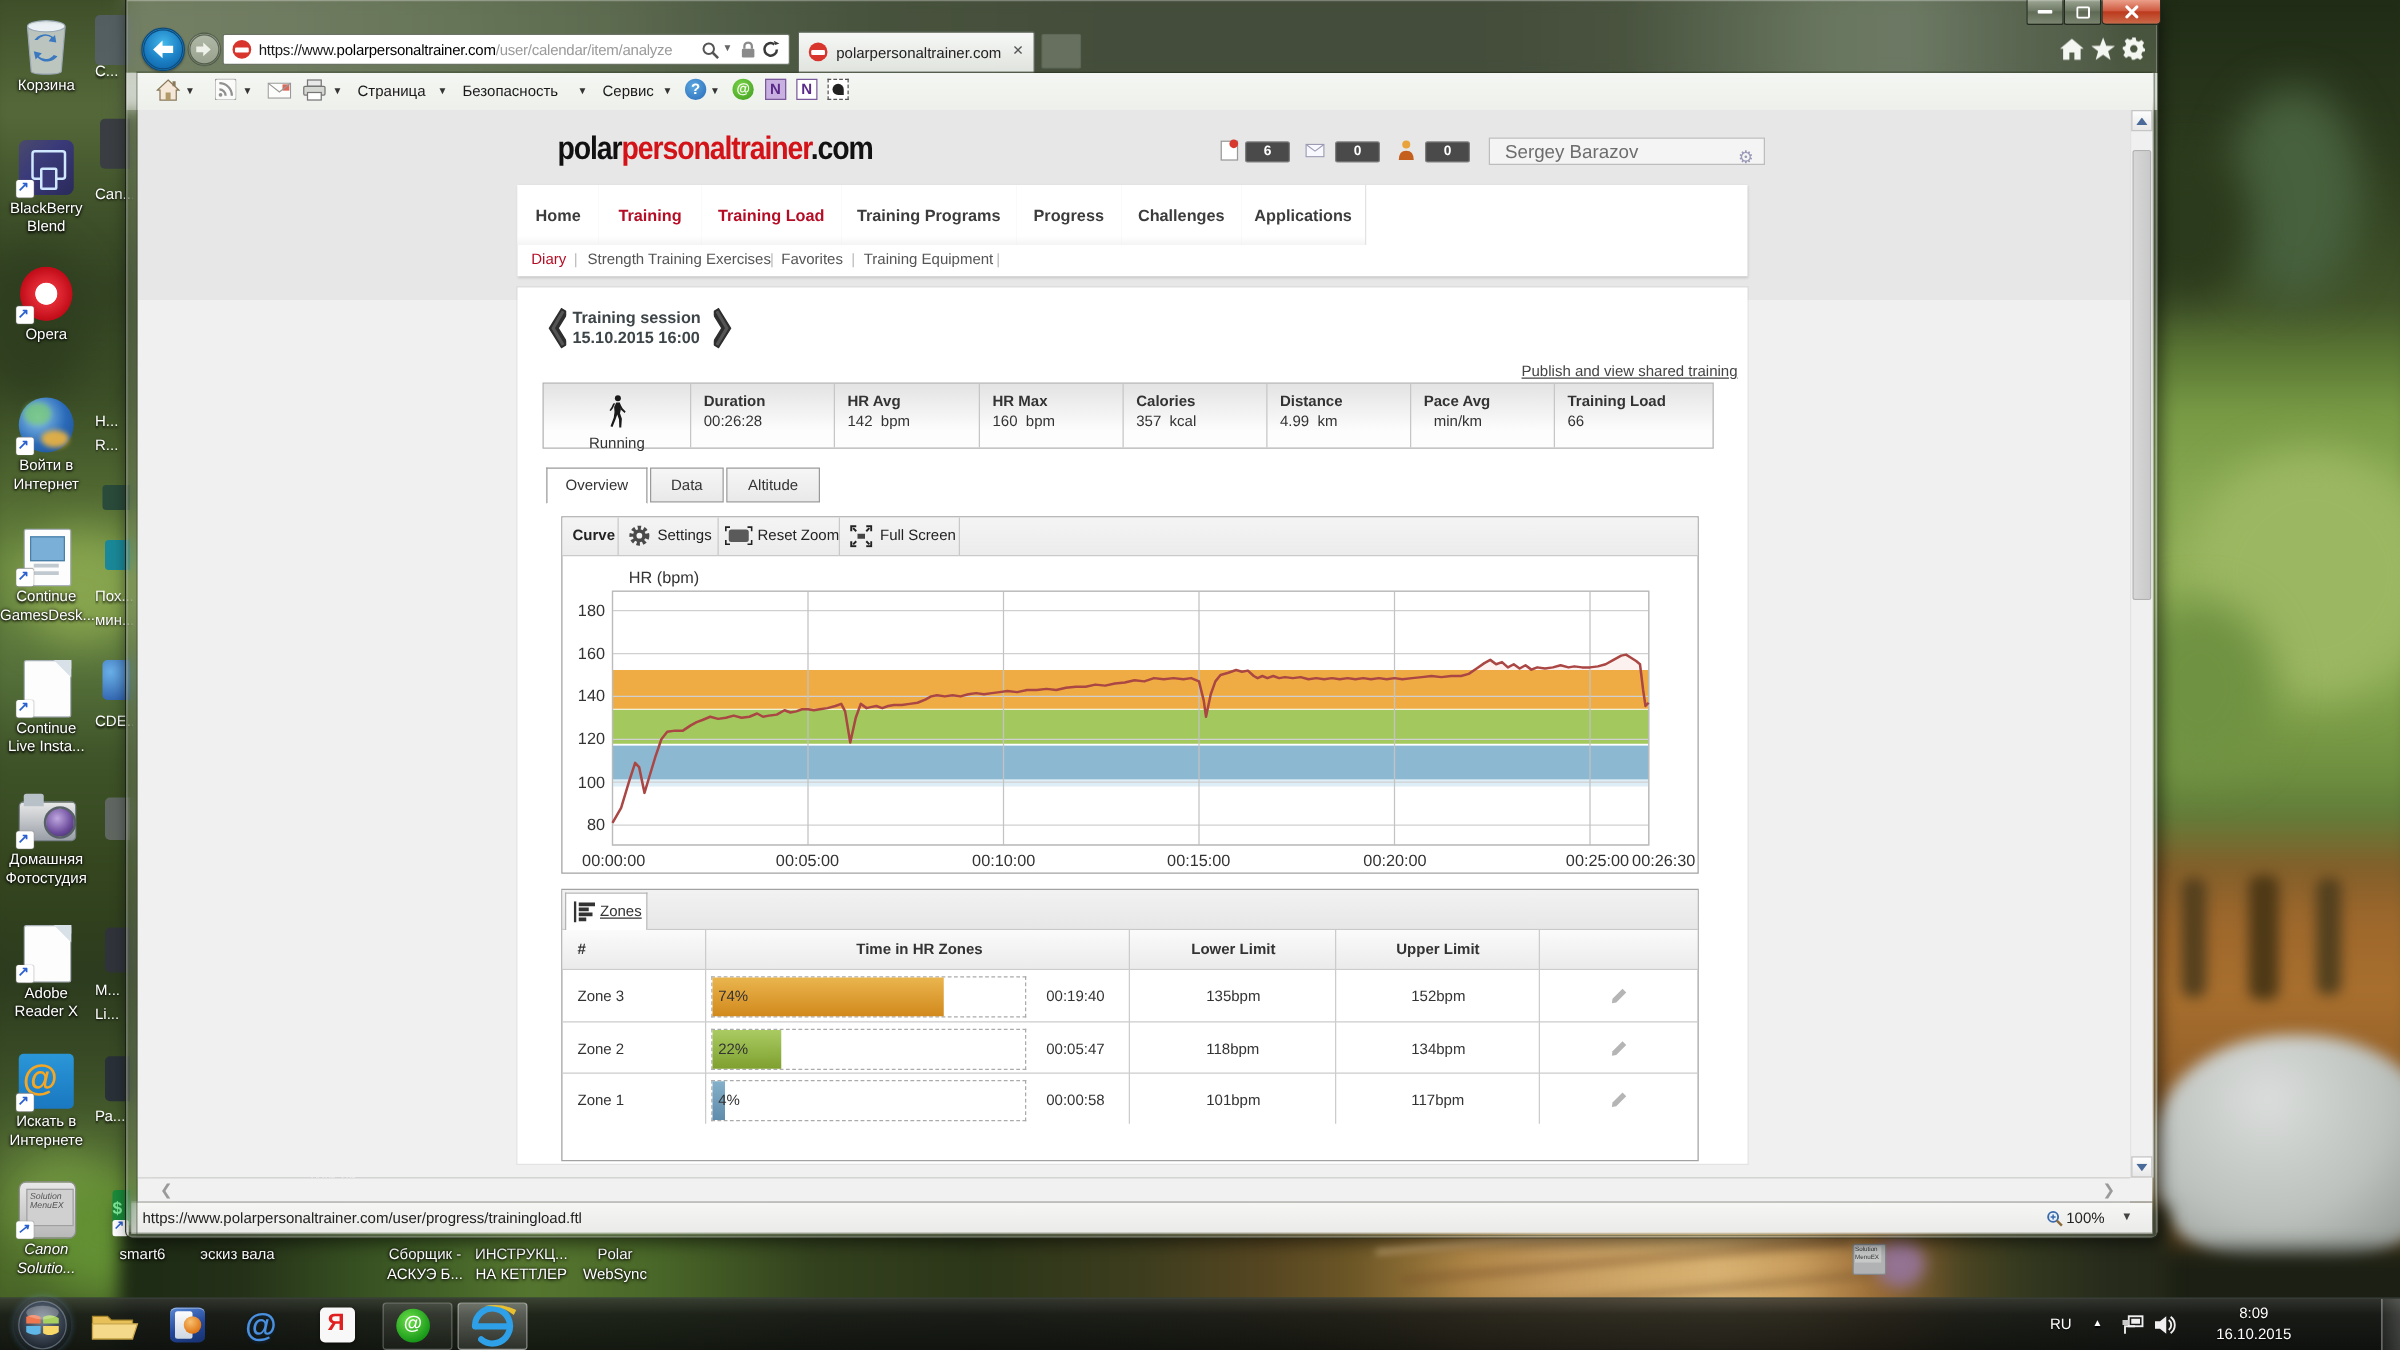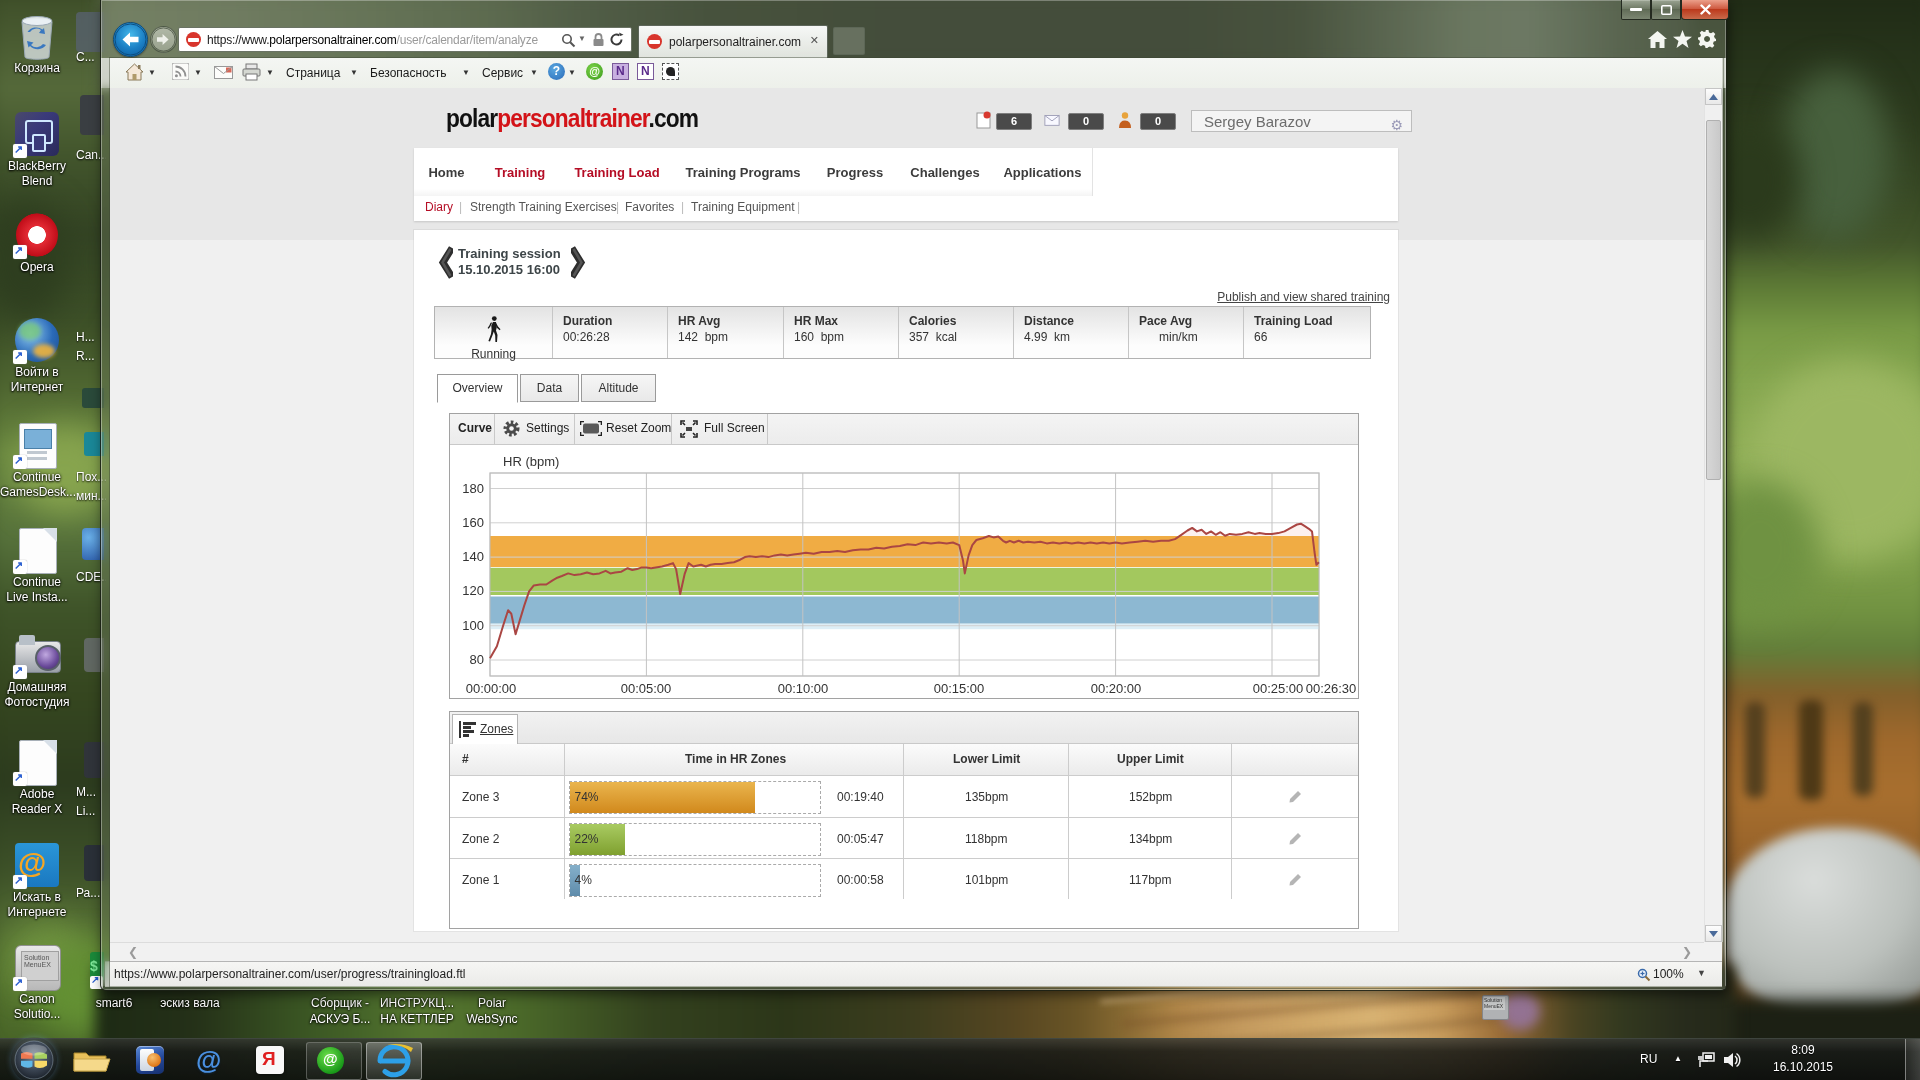--- a/index.html
+++ b/index.html
@@ -204,21 +204,21 @@
     <div class="lbl">Adobe<br>Reader X</div>
   </div>
   <div class="dicon" style="left:0;top:843px;">
     <div class="ic">
         <div style="position:absolute;left:2px;top:0;width:44px;height:44px;background:linear-gradient(#2a96d8,#1a78c0);border-radius:4px;"></div>
         <div style="position:absolute;left:5px;top:4px;font-size:29px;font-weight:bold;color:#f5a623;">@</div>
         <div class="sc-arrow"></div>
       </div>
     <div class="lbl">Искать в<br>Интернете</div>
   </div>
-  <div class="dicon" style="left:0;top:945px;">
+  <div class="dicon" style="left:0;top:945px;font-style:italic;">
     <div class="ic">
         <div style="position:absolute;left:2px;top:0;width:44px;height:44px;background:linear-gradient(#e8e8e8,#b8b8b8);border-radius:6px;border:1px solid #909090;"></div>
         <div style="position:absolute;left:8px;top:6px;width:32px;height:24px;background:#d0d0d0;border:1px solid #a0a0a0;font-size:7px;color:#555;text-align:left;padding:2px;">Solution MenuEX</div>
         <div class="sc-arrow"></div>
       </div>
     <div class="lbl">Canon<br>Solutio...</div>
   </div>
 
   <div style="position:absolute;left:76px;top:12px;width:28px;height:40px;background:#56606a;border-radius:4px 0 0 4px;opacity:.85;"></div>
   <div class="l2" style="top:50px;">C...</div>
@@ -406,21 +406,21 @@
             <path d="M10.8 6.5 L13 10.5 L15.5 13.2 L14.7 14.3 L11.8 11.8 L10.4 8.5 Z" fill="#1a1a1a"></path>
             <path d="M7.2 6.5 L5.2 10.8 L3.6 12.8 L2.6 12.1 L4.2 9.8 L5.6 6.8 Z" fill="#1a1a1a"></path>
           </svg>
         <div style="margin-top:1px;">Running</div>
       </div>
       <div class="cell" style="width:115px;"><b>Duration</b>00:26:28</div>
       <div class="cell" style="width:116px;"><b>HR Avg</b>142&nbsp; bpm</div>
       <div class="cell" style="width:115px;"><b>HR Max</b>160&nbsp; bpm</div>
       <div class="cell" style="width:115px;"><b>Calories</b>357&nbsp; kcal</div>
       <div class="cell" style="width:115px;"><b>Distance</b>4.99&nbsp; km</div>
-      <div class="cell" style="width:115px;"><b>Pace Avg</b><span style="margin-left:20px;">min/km</span></div>
+      <div class="cell" style="width:115px;"><b>Pace Avg</b><span style="margin-left:8px;">min/km</span></div>
       <div class="cell" style="width:126px;border-right:none;"><b>Training Load</b>66</div>
     </div>
     <div id="tabs">
       <div class="tab act" style="left:0;width:81px;">Overview</div>
       <div class="tab" style="left:83px;width:59px;">Data</div>
       <div class="tab" style="left:144px;width:75px;">Altitude</div>
     </div>
     <div id="chartpanel">
       <div id="charttools">
         <b class="t" style="left:8px;">Curve</b>

